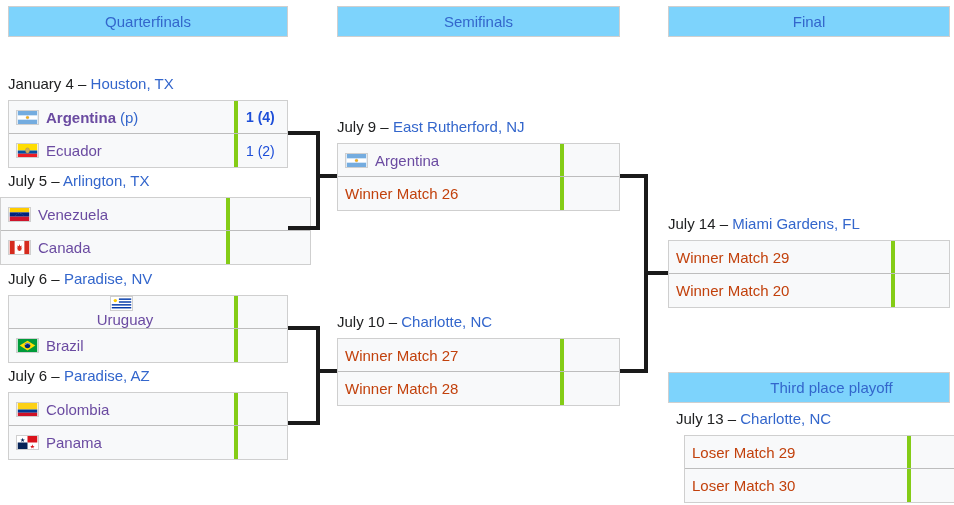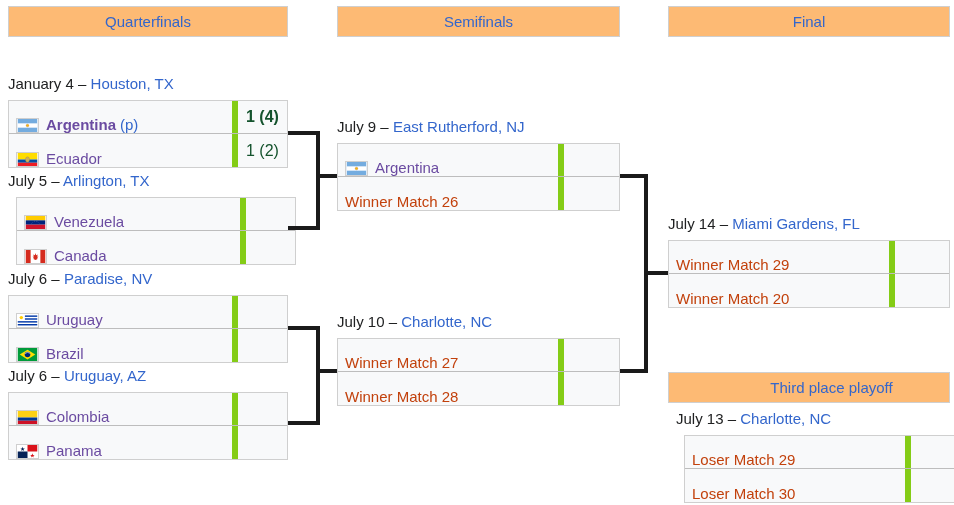--- a/index.html
+++ b/index.html
@@ -3,44 +3,44 @@
 <meta charset="utf-8">
 <style>
   html,body{margin:0;padding:0;}
   body{
     width:954px;height:505px;position:relative;background:#fff;
     font-family:"Liberation Sans", sans-serif;
     font-size:15px;color:#202122;overflow:hidden;
   }
   .stage-header{
     position:absolute;height:31px;box-sizing:border-box;
-    background:#fdba74;border:1px solid #cfcfcf;
+    background:#7dd3fc;border:1px solid #cfcfcf;
     display:flex;align-items:center;justify-content:center;
     color:#3366cc;font-size:15px;
   }
   .round-date{
     position:absolute;white-space:nowrap;font-size:15px;color:#202122;
   }
   .round-date .venue{color:#3366cc;}
   .mtable{
     position:absolute;box-sizing:border-box;
     border-collapse:collapse;background:#f8f9fa;
     border:1px solid #cfcfcf;
   }
   .mtable .row{
     display:flex;box-sizing:border-box;height:33px;
   }
   .mtable .row.first{border-bottom:1px solid #bdbdbd;}
   .cell-team{
-    display:flex;align-items:flex-end;box-sizing:border-box;
-    border-right:6px solid #84cc16;padding-left:7px;overflow:hidden;
+    display:flex;align-items:center;box-sizing:border-box;
+    border-right:4px solid #84cc16;padding-left:7px;overflow:hidden;
   }
   .cell-score{
     display:flex;align-items:center;box-sizing:border-box;
-    padding-left:8px;font-size:16px;color:#14532d;white-space:nowrap;
+    padding-left:8px;font-size:14px;color:#1d4ed8;white-space:nowrap;
   }
   .cell-score.bold{font-weight:bold;}
   .team-name{color:#6b4ba1;white-space:nowrap;}
   .team-name.bold{font-weight:bold;}
   .team-plain{color:#c2410c;white-space:nowrap;}
   .pen-note{color:#3366cc;margin-left:4px;}
   .flag{
     width:23px;height:15px;margin-right:7px;flex:0 0 auto;
     border:1px solid #cfcfcf;box-sizing:border-box;position:relative;
     overflow:hidden;background:#fff;
@@ -94,21 +94,21 @@
       </span>
       <span class="team-name">Ecuador</span>
     </div>
     <div class="cell-score">1 (2)</div>
   </div>
 </div>
 
 <div class="round-date" style="left:8px;top:172px;">
   <span>July 5 – </span><span class="venue">Arlington, TX</span>
 </div>
-<div class="mtable" style="left:16px;top:197px;width:280px;">
+<div class="mtable" style="left:0;top:197px;width:311px;">
   <div class="row first">
     <div class="cell-team" style="width:229px;">
       <span class="flag">
         <svg class="flagsvg" viewBox="0 0 30 20">
             <rect width="30" height="6.67" fill="#ffcc00"></rect>
             <rect y="6.67" width="30" height="6.67" fill="#00247d"></rect>
             <rect y="13.34" width="30" height="6.66" fill="#cf142b"></rect>
             <path d="M9 11.5 A7 7 0 0 1 21 11.5" fill="none" stroke="#fff" stroke-width="0.4" stroke-dasharray="0.9 1.6"></path>
           </svg>
       </span>
@@ -130,21 +130,21 @@
     </div>
     <div class="cell-score"></div>
   </div>
 </div>
 
 <div class="round-date" style="left:8px;top:270px;">
   <span>July 6 – </span><span class="venue">Paradise, NV</span>
 </div>
 <div class="mtable" style="left:8px;top:295px;width:280px;">
   <div class="row first">
-    <div class="cell-team" style="width:229px;">
+    <div class="cell-team" style="width:229px;flex-direction:column;">
       <span class="flag">
         <svg class="flagsvg" viewBox="0 0 30 20">
             <rect width="30" height="20" fill="#fff"></rect>
             <rect x="11" y="2.2" width="19" height="2.2" fill="#0038a8"></rect>
             <rect x="11" y="6.6" width="19" height="2.2" fill="#0038a8"></rect>
             <rect y="11" width="30" height="2.2" fill="#0038a8"></rect>
             <rect y="15.4" width="30" height="2.2" fill="#0038a8"></rect>
             <circle cx="5.5" cy="5.5" r="2.6" fill="#ffcc00"></circle>
           </svg>
       </span>
@@ -162,21 +162,21 @@
             <path d="M10.9 8.6 A6.5 6.5 0 0 1 19.2 8.2" fill="none" stroke="#fff" stroke-width="1"></path>
           </svg>
       </span>
       <span class="team-name">Brazil</span>
     </div>
     <div class="cell-score"></div>
   </div>
 </div>
 
 <div class="round-date" style="left:8px;top:367px;">
-  <span>July 6 – </span><span class="venue">Uruguay, AZ</span>
+  <span>July 6 – </span><span class="venue">Paradise, AZ</span>
 </div>
 <div class="mtable" style="left:8px;top:392px;width:280px;">
   <div class="row first">
     <div class="cell-team" style="width:229px;">
       <span class="flag">
         <svg class="flagsvg" viewBox="0 0 30 20">
             <rect width="30" height="10" fill="#fcd116"></rect>
             <rect y="10" width="30" height="5" fill="#003893"></rect>
             <rect y="15" width="30" height="5" fill="#ce1126"></rect>
           </svg>

